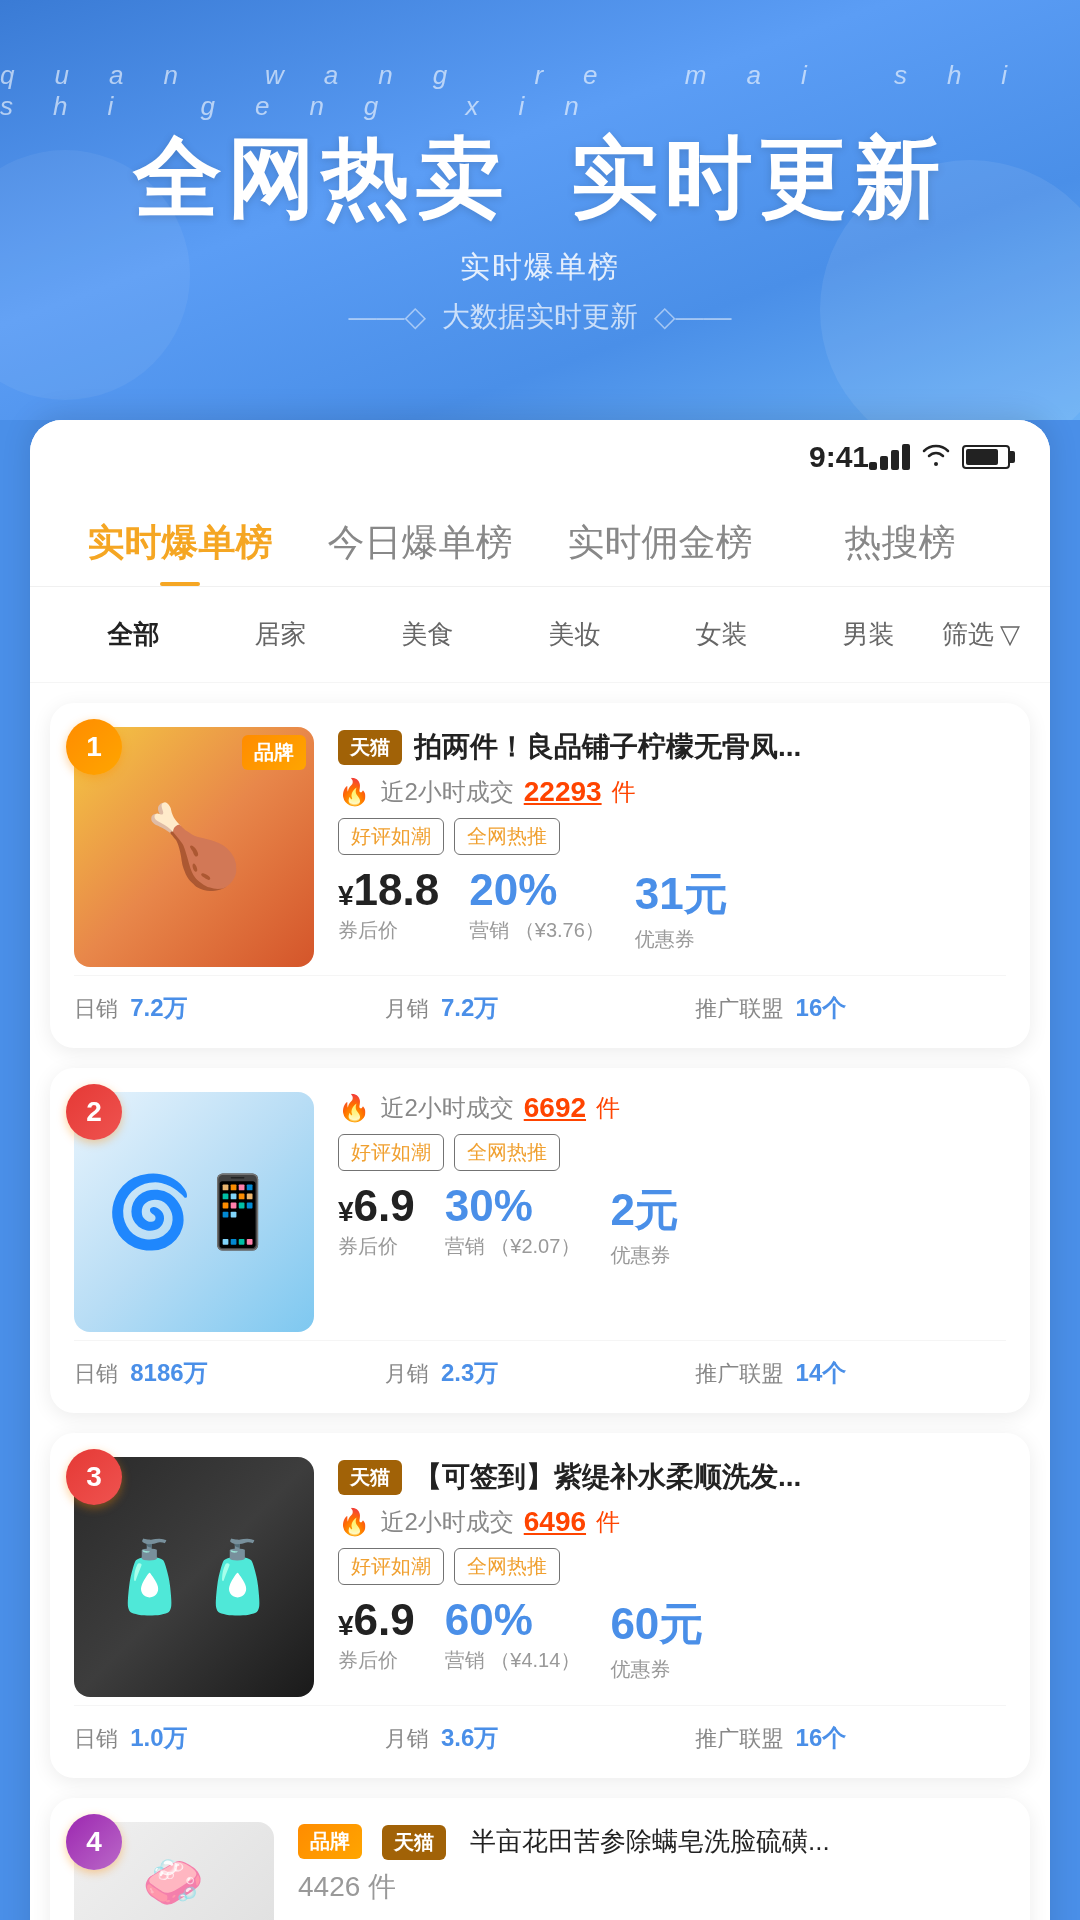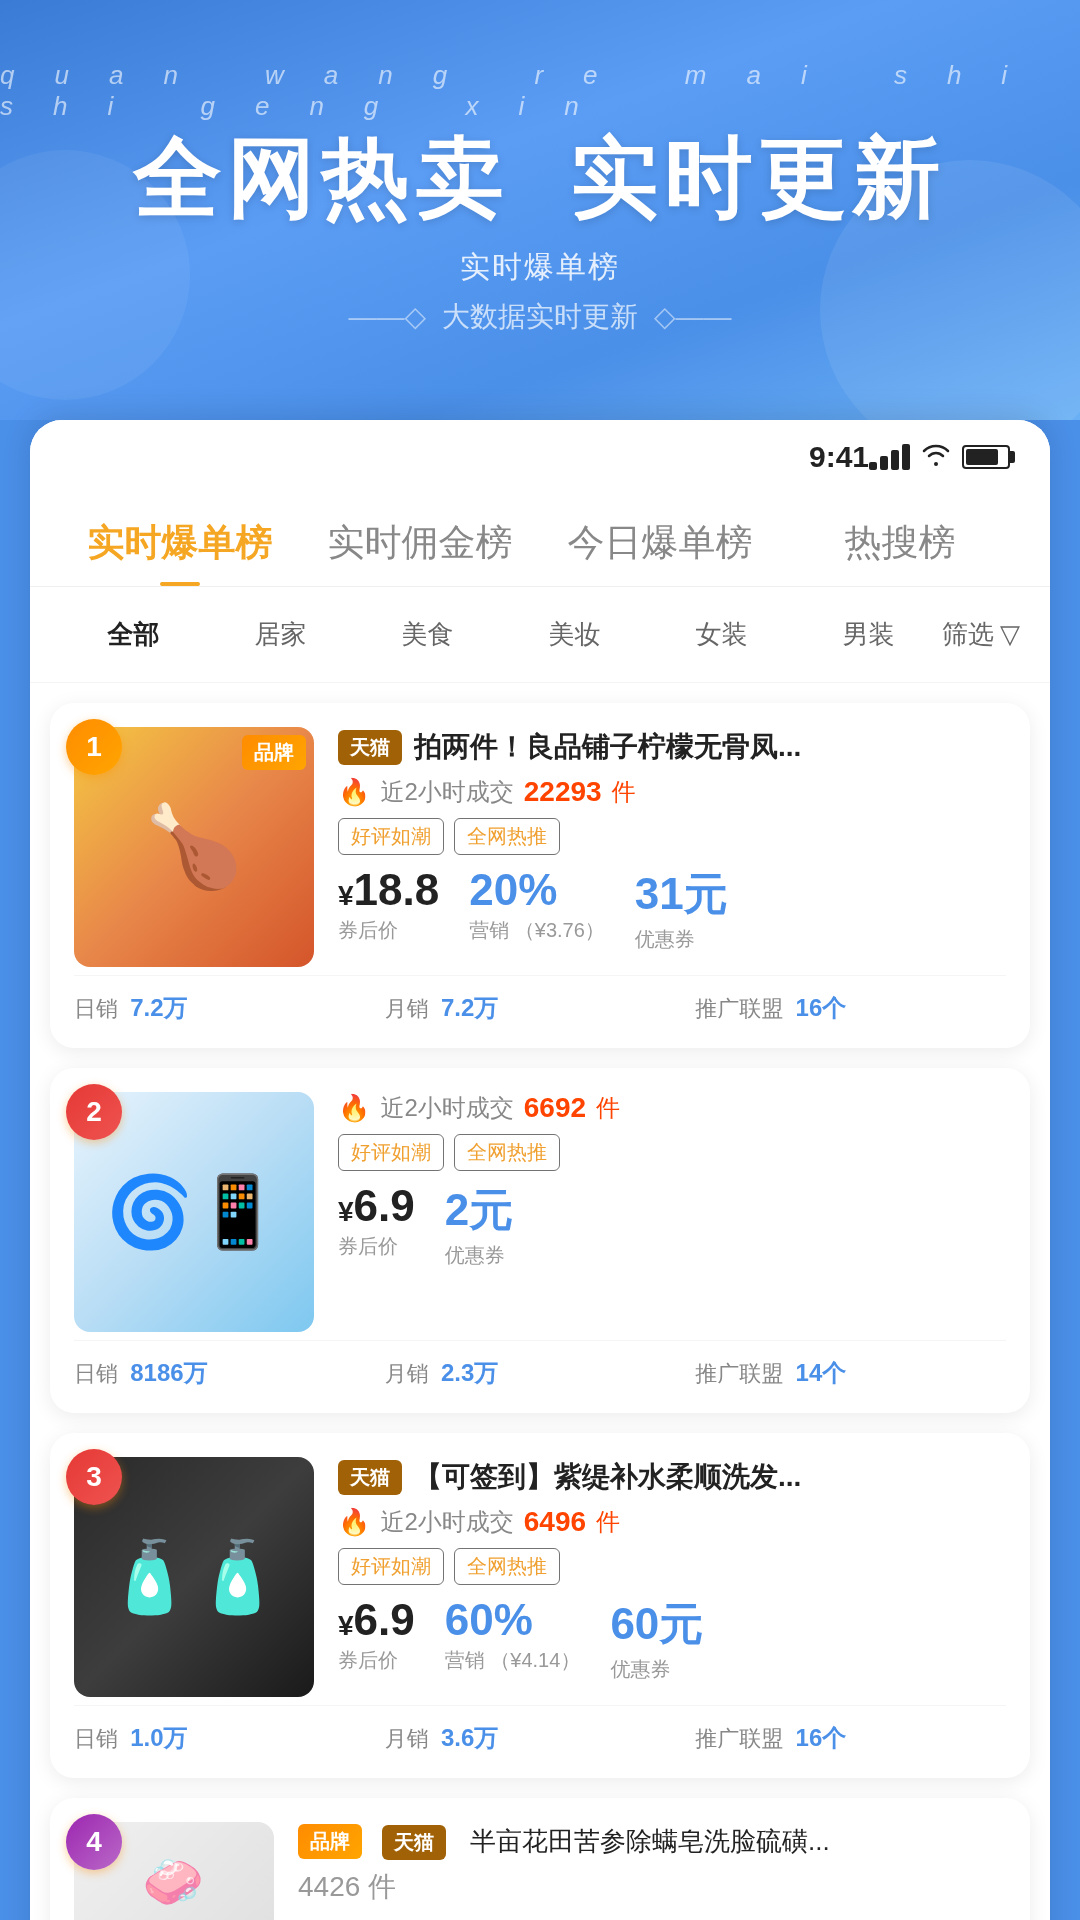--- a/index.html
+++ b/index.html
@@ -330,20 +330,21 @@
       font-size: 26px;
     }
     .sales-label {
       color: #888;
       font-size: 24px;
     }
     .sales-count {
       color: #ff4400;
       font-weight: 700;
       font-size: 28px;
+      text-decoration: underline;
     }
     .sales-unit {
       color: #ff4400;
       font-size: 24px;
     }
 
     .tags-row {
       display: flex;
       gap: 10px;
     }
@@ -474,24 +475,24 @@
         <div class="battery-fill"></div>
       </div>
     </div>
   </div>
 
   <div class="main-tabs">
     <div class="main-tab active">
       <span>实时爆单榜</span>
     </div>
     <div class="main-tab">
+      <span>今日爆单榜</span>
+    </div>
+    <div class="main-tab">
       <span>实时佣金榜</span>
-    </div>
-    <div class="main-tab">
-      <span>今日爆单榜</span>
     </div>
     <div class="main-tab">
       <span>热搜榜</span>
     </div>
   </div>
 
   <div class="category-bar">
     <div class="category-item active">
       <span>全部</span>
     </div>
@@ -607,20 +608,29 @@
             <span class="tag">全网热推</span>
           </div>
           <div class="price-row">
             <div class="price-block">
               <div class="price-value">
                 <span class="yuan">¥</span><span>6.9</span>
               </div>
               <div class="price-label">券后价</div>
             </div>
             <div class="price-block">
+              <div class="commission-value">
+                <span>30%</span>
+              </div>
+              <div class="price-label">
+                <span>营销</span>
+                （<span>¥2.07</span>）
+              </div>
+            </div>
+            <div class="price-block">
               <div class="coupon-value">2元</div>
               <div class="coupon-label">优惠券</div>
             </div>
           </div>
         </div>
       </div>
       <div class="stats-row">
         <div class="stat-block">
           <span class="stat-label">
             <span>日销</span>

